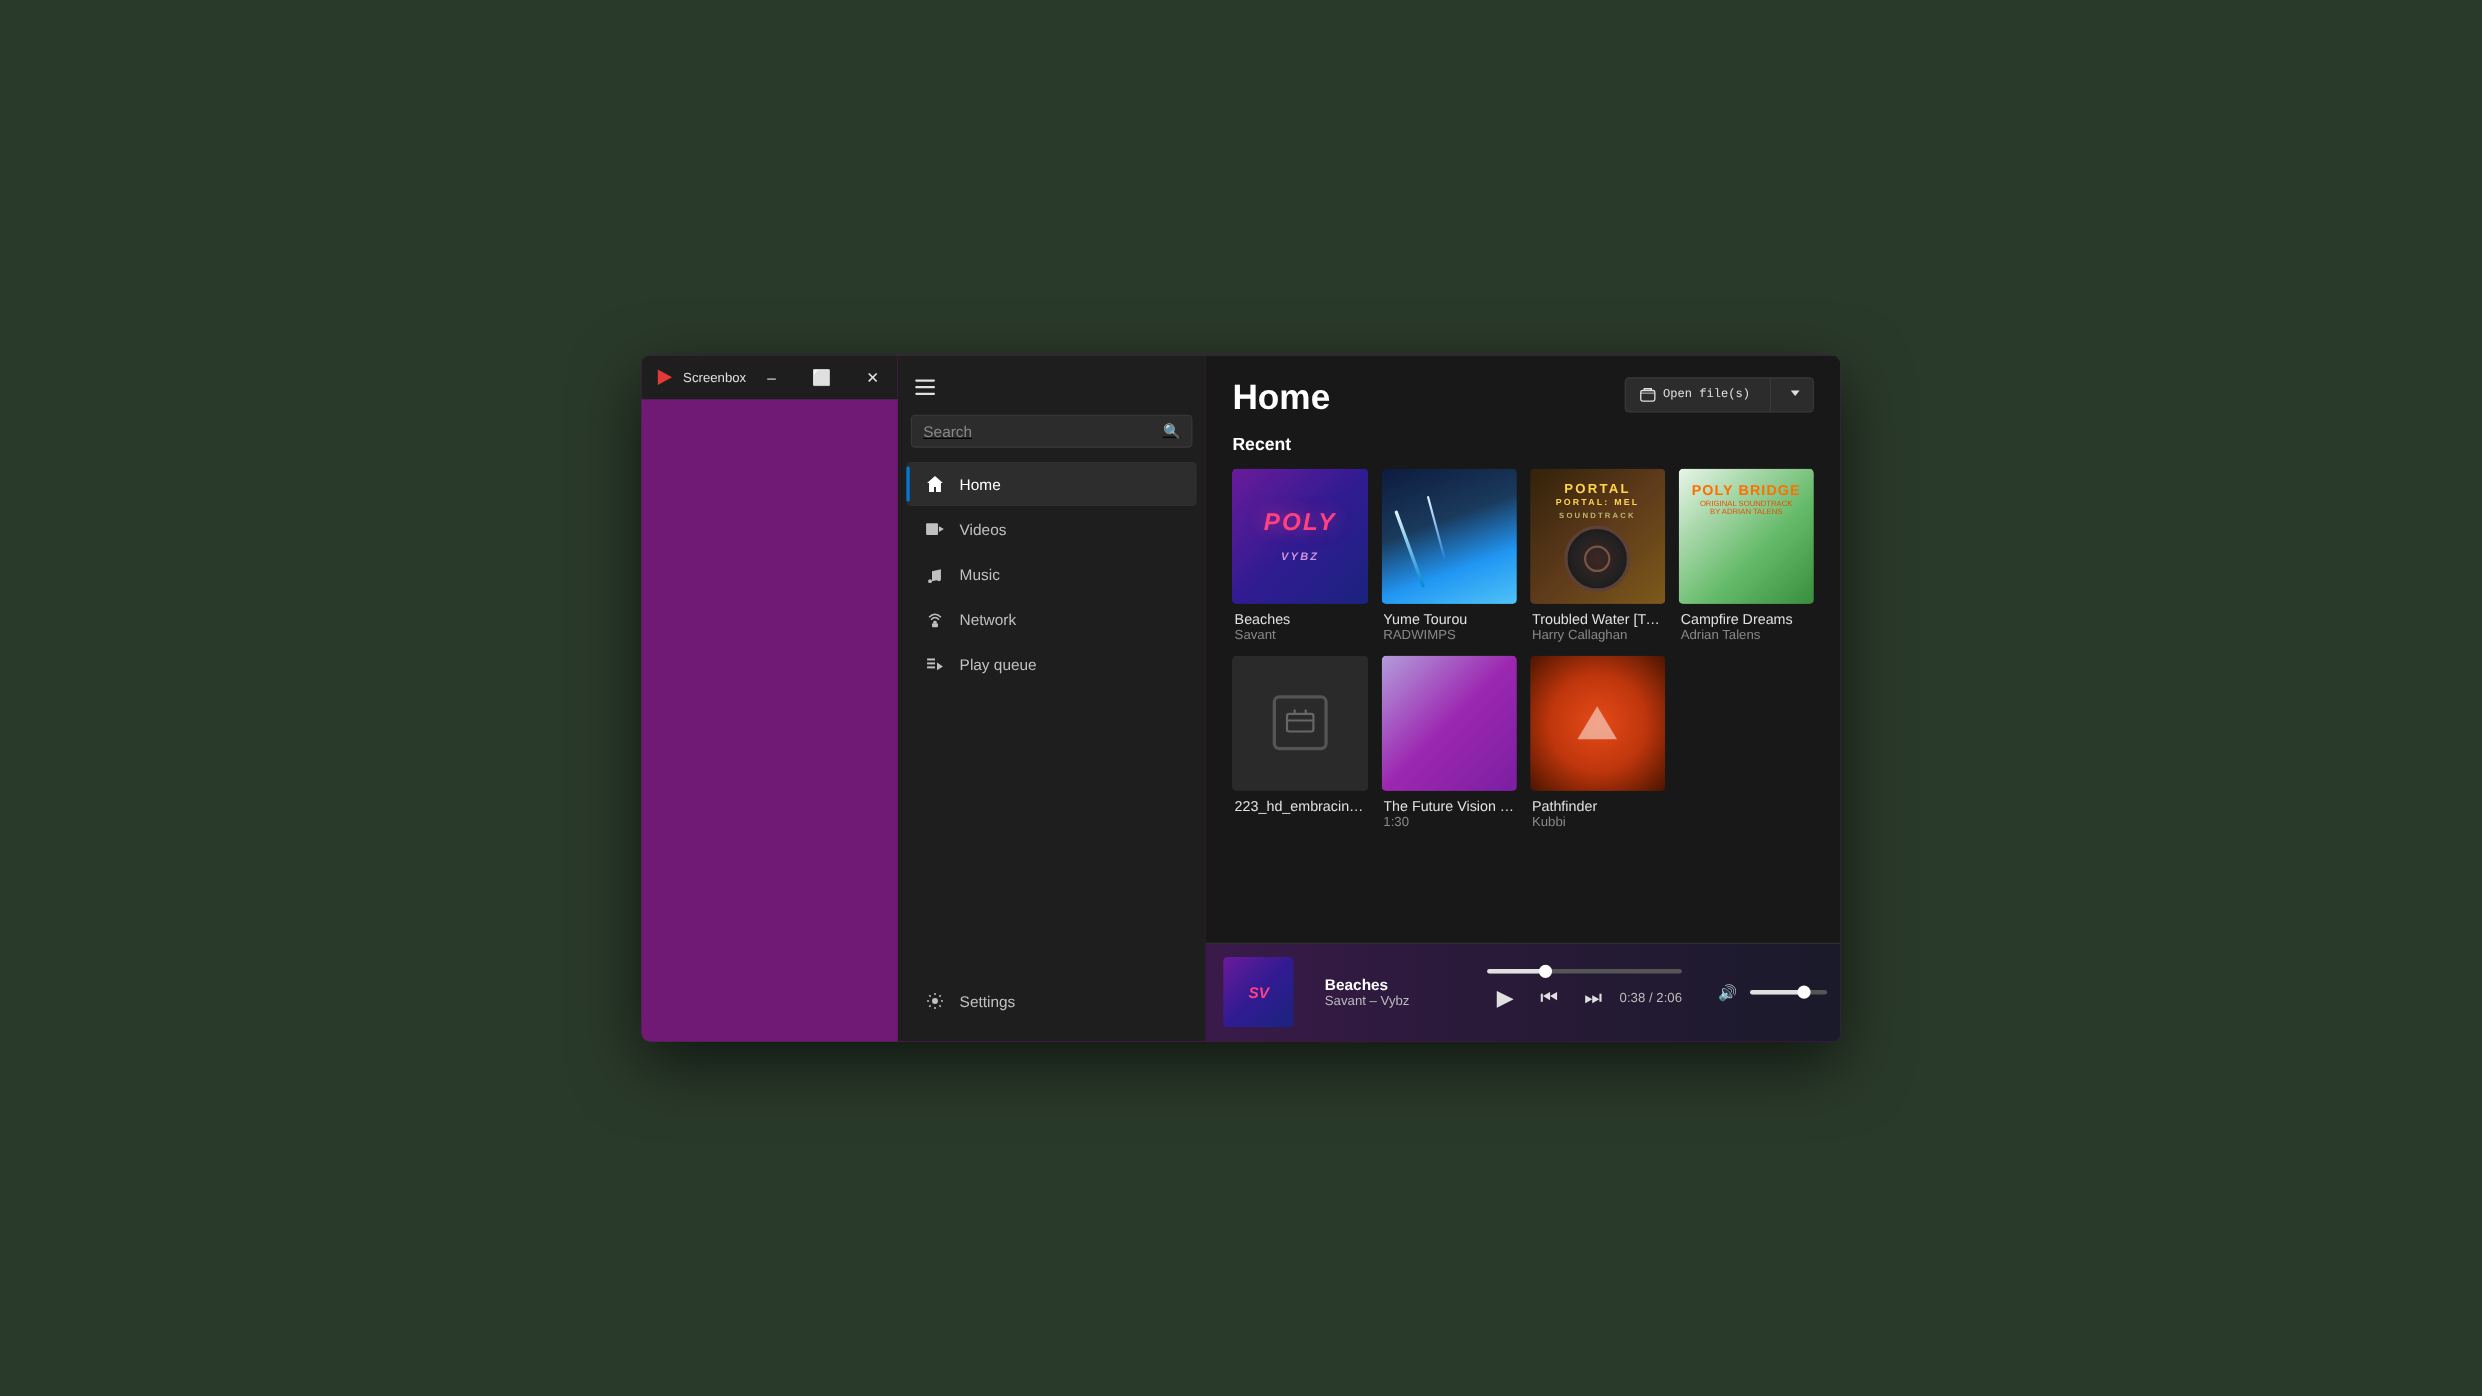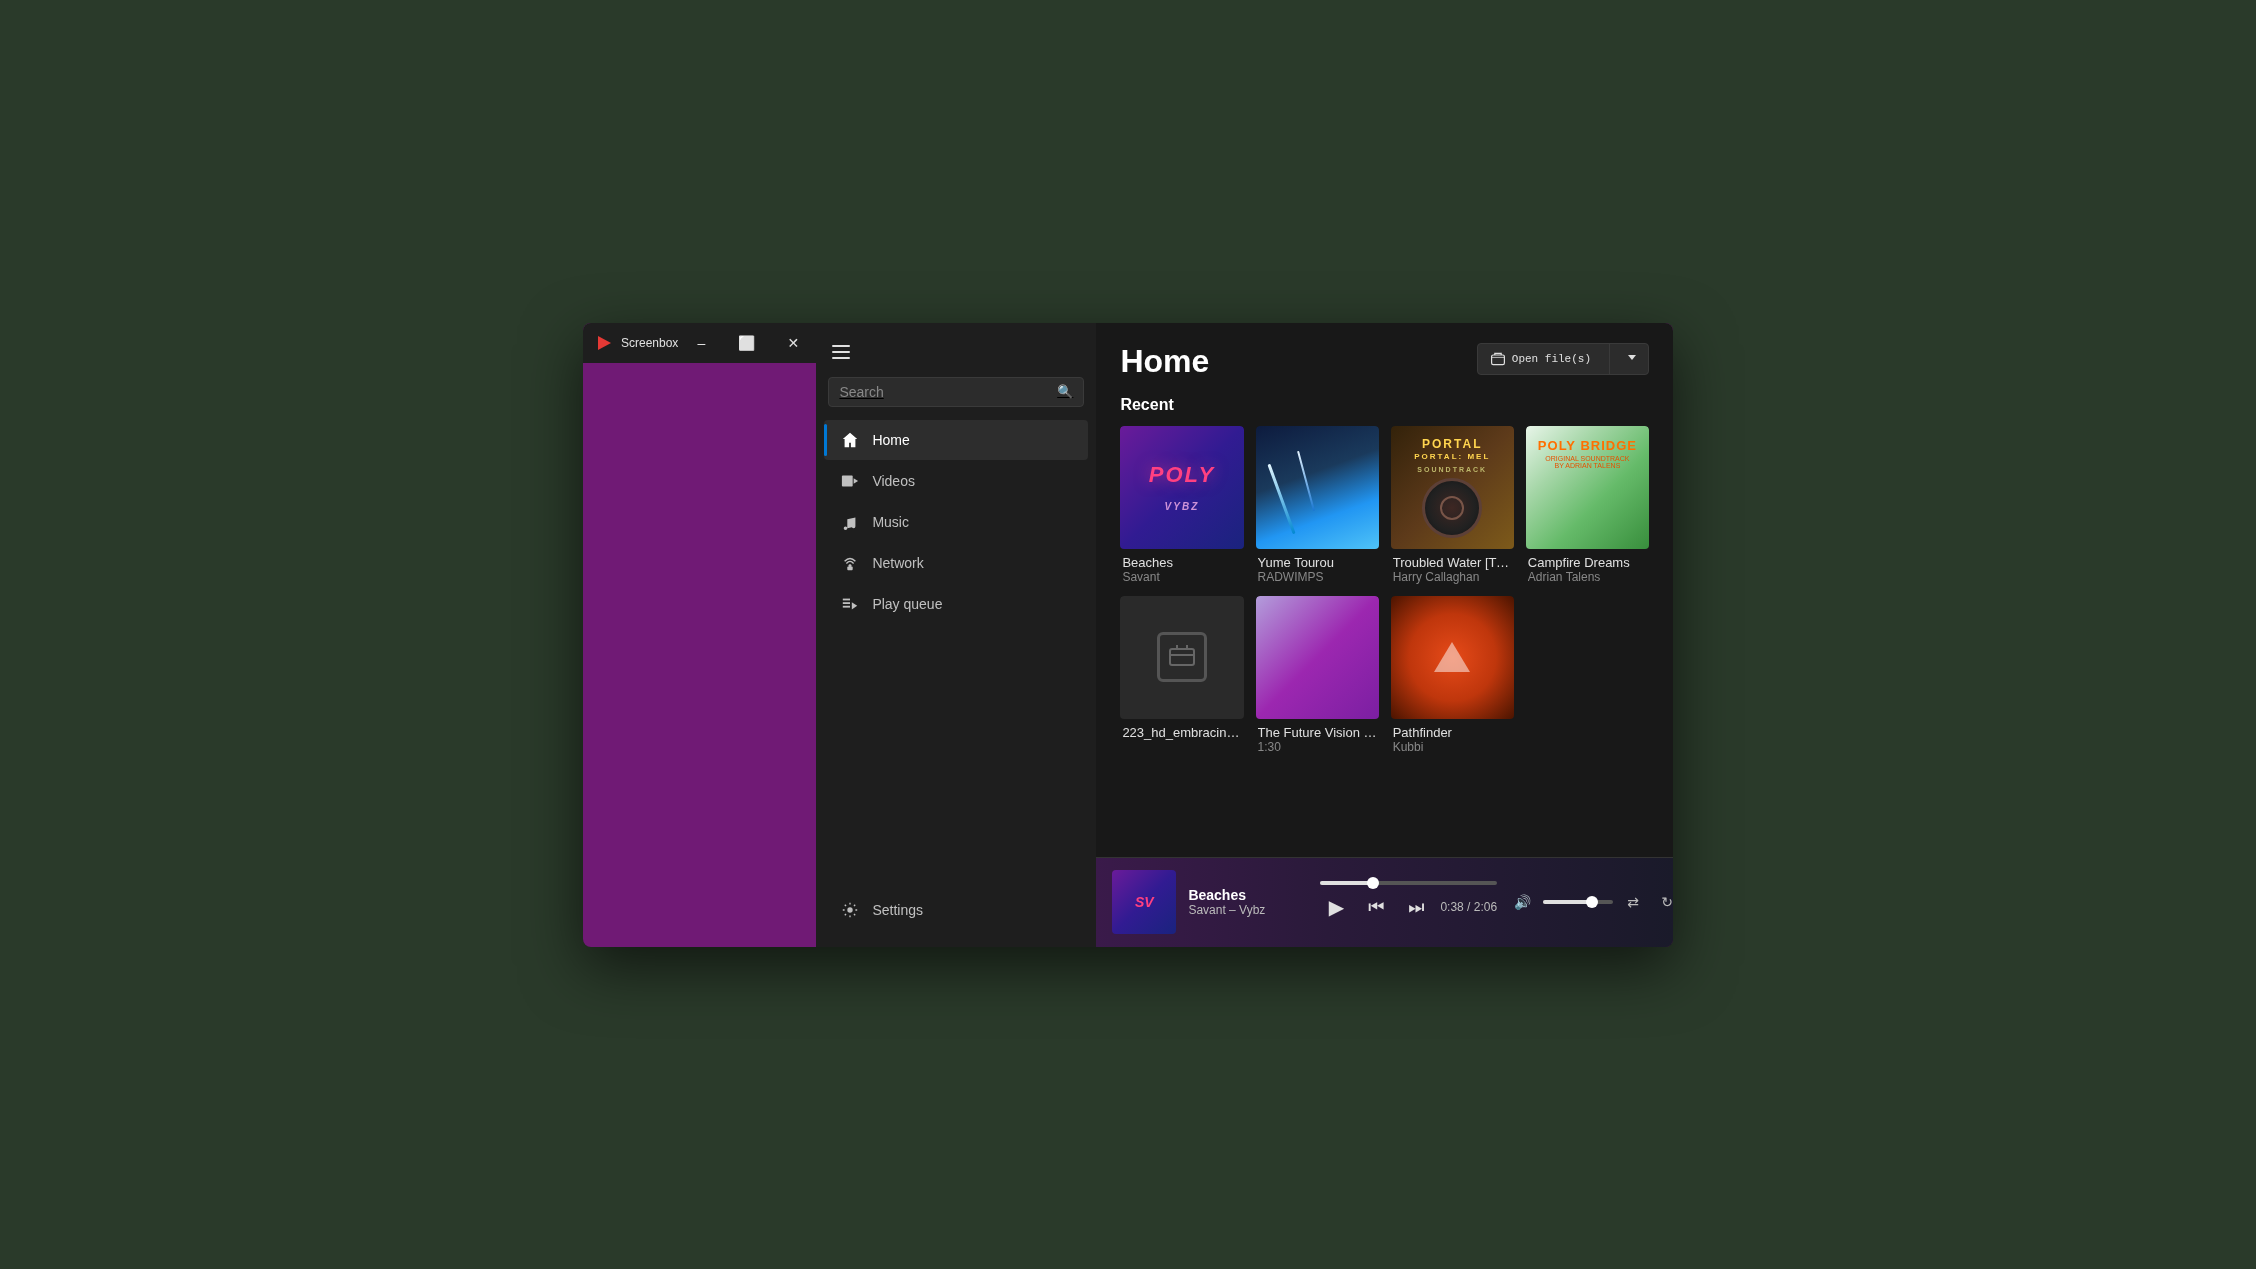--- a/index.html
+++ b/index.html
@@ -319,21 +319,21 @@
       font-size: 24px;
     }
 
     
     .player-bar {
       height: 90px;
       background: linear-gradient(90deg, #3a1a4a 0%, #2a1a3a 40%, #1a1a2a 100%);
       display: flex;
       align-items: center;
       padding: 0 16px;
-      gap: 12px;
+      gap: 28px;
       flex-shrink: 0;
       border-top: 1px solid #333;
     }
     .player-thumb {
       width: 64px;
       height: 64px;
       border-radius: 4px;
       overflow: hidden;
       flex-shrink: 0;
     }

